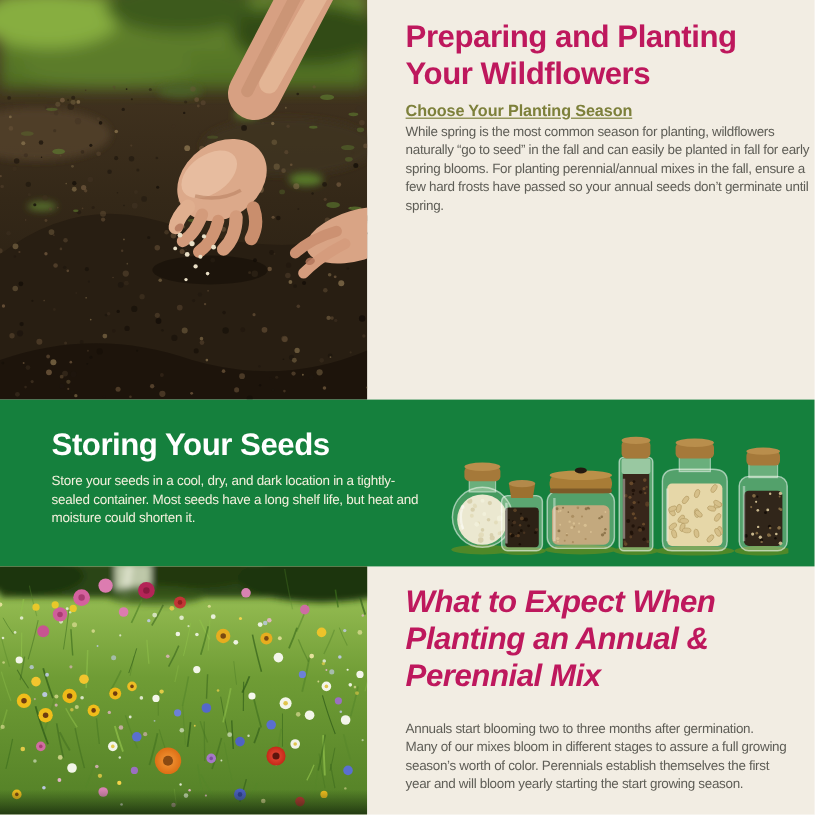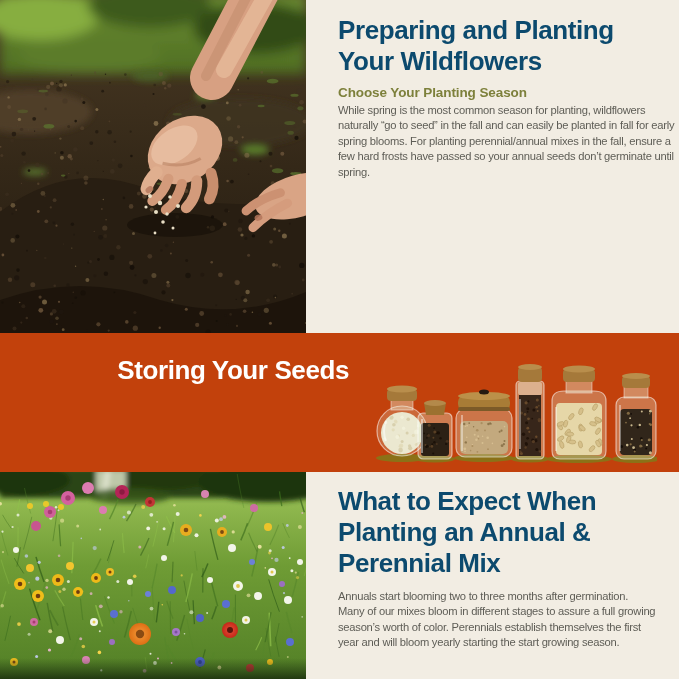--- a/index.html
+++ b/index.html
@@ -6,39 +6,39 @@
   html,body { background:#ffffff; }
   body { font-family:"Liberation Sans","DejaVu Sans",sans-serif; }
   .poster { position:relative; width:679px; height:679px; background:#f2ede3; overflow:hidden; }
 
   
   .row-top { position:absolute; top:0; left:0; width:679px; height:333px; }
   .photo-top { position:absolute; left:0; top:0; width:306px; height:333px; }
   .photo-top svg, .photo-meadow svg, .jars svg { display:block; width:100%; height:100%; }
   .text-top { position:absolute; left:338px; top:15px; width:340px; }
 
-  .big-title { font-size:26px; line-height:31px; font-weight:700; color:#0c4a6e; letter-spacing:-0.4px; }
+  .big-title { font-size:26px; line-height:31px; font-weight:700; color:#be185d; letter-spacing:-0.4px; }
   .text-top .big-title { max-width:335px; margin-bottom:8px; }
 
   .subsec { margin-bottom:6px; }
-  .subsec h3 { font-size:13.5px; line-height:15px; font-weight:700; color:#7d803b; letter-spacing:-0.1px; margin-bottom:3px; }
+  .subsec h3 { font-size:13.5px; line-height:15px; font-weight:700; color:#7d803b; letter-spacing:-0.1px; margin-bottom:3px;text-decoration:underline; }
   .body-text { font-size:11.2px; line-height:15.4px; color:#5e5d56; letter-spacing:-0.25px; }
 
   
-  .band { position:absolute; top:333px; left:0; width:679px; height:139px; background:#c2410c;text-align:right; }
+  .band { position:absolute; top:333px; left:0; width:679px; height:139px; background:#15803d; }
   .band-text { position:absolute; left:43px; top:22px; width:306px; }
   .band-title { font-size:26px; line-height:30px; font-weight:700; color:#ffffff; letter-spacing:-0.4px; margin-bottom:9px; }
   .band-body { font-size:11.2px; line-height:15.6px; color:#f4f0dd; letter-spacing:-0.2px; }
   .jars { position:absolute; right:22px; bottom:8px; width:285px; height:115px; }
 
   
   .row-bottom { position:absolute; top:472px; left:0; width:679px; height:207px; }
   .photo-meadow { position:absolute; left:0; top:0; width:306px; height:207px; }
   .text-bottom { position:absolute; left:338px; top:14px; width:318px; }
-  .text-bottom .big-title { max-width:312px; margin-bottom:10px; }
+  .text-bottom .big-title { max-width:312px; margin-bottom:22px;font-style:italic; }
 </style>
 </head>
 <body>
 
 <div class="poster">
 
   <section class="row-top">
     <div class="photo-top">
       <svg viewBox="0 0 306 333" preserveAspectRatio="none">
         <defs>
@@ -437,20 +437,21 @@
       <div class="subsec">
         <h3>Choose Your Planting Season</h3>
         <p class="body-text">While spring is the most common season for planting, wildflowers naturally “go to seed” in the fall and can easily be planted in fall for early spring blooms. For planting perennial/annual mixes in the fall, ensure a few hard frosts have passed so your annual seeds don’t germinate until spring.</p>
       </div>
     </div>
   </section>
 
   <section class="band">
     <div class="band-text">
       <h2 class="band-title">Storing Your Seeds</h2>
+      <p class="band-body">Store your seeds in a cool, dry, and dark location in a tightly-sealed container. Most seeds have a long shelf life, but heat and moisture could shorten it.</p>
     </div>
 
     <div class="jars">
       <svg viewBox="0 0 285 115">
         <defs>
           <clipPath id="cBeans">
               <circle cx="30" cy="84" r="20"></circle>
             </clipPath>
         </defs>
         <g fill="#6f8c1e" opacity="0.65">

